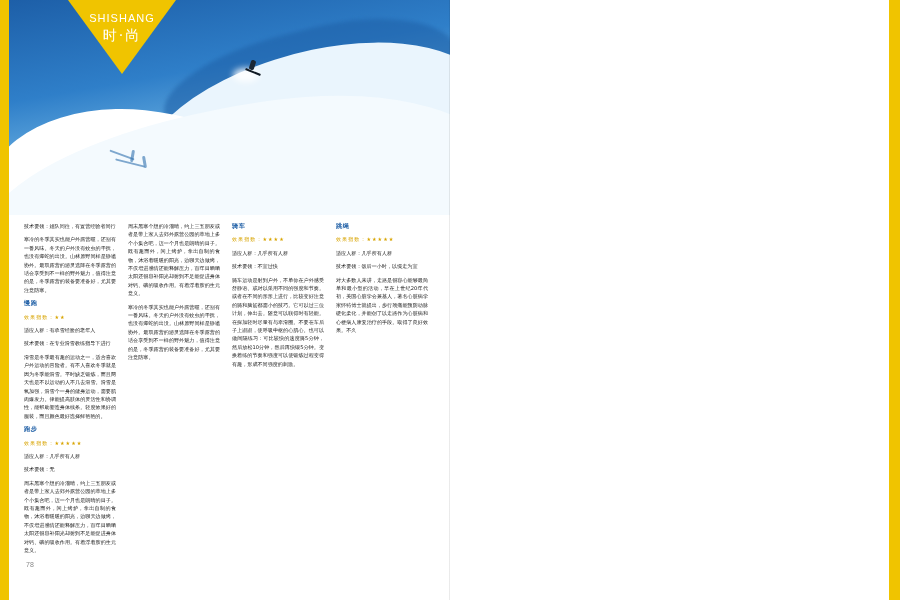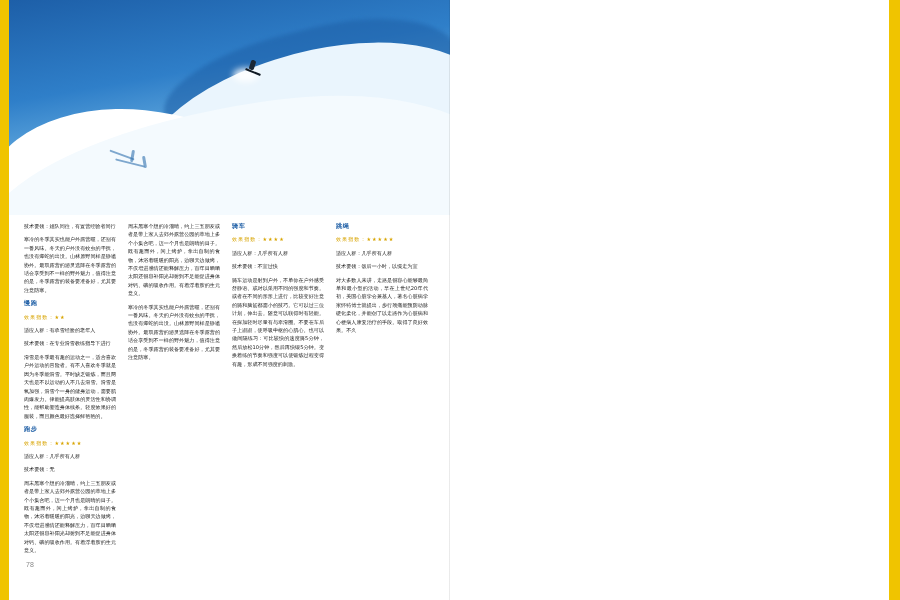--- a/index.html
+++ b/index.html
@@ -192,20 +192,24 @@
         <div class="ski"></div>
       </div>
       <div class="tracks">
           <i></i>
           <i></i>
           <i></i>
           <i></i>
         </div>
     </div>
 
+    <div class="masthead">
+      <div class="m-en">SHISHANG</div>
+      <div class="m-cn">时·尚</div>
+    </div>
 
     <div class="col col-l1">
       <p>技术要领：姐队同往，有置营经验者同行</p>
       <p>寒冷的冬季其实也能户外露营喔，还别有一番风味。冬天的户外没有蚊虫的干扰，也没有瘴蛇的出没。山林原野同样是静谧协外。最双露营的游灵选降在冬季露营的话会享受到不一样的野外魅力，值得注意的是，冬季露营的装备要准备好，尤其要注意防寒。</p>
       <p class="sport-h">慢跑</p>
       <p class="meta stars">效果指数：★★</p>
       <p class="meta">适应人群：有承雪经验的老年人</p>
       <p class="meta">技术要领：在专业滑雪教练指导下进行</p>
       <p>滑雪是冬季最有趣的运动之一，适合喜欢户外运动的冒险者。有不人喜欢冬季就是因为冬季能滑雪。平时缺乏锻炼，而且两天也是不以运动的人不几去滑雪。滑雪是氧加强，滑雪个一身的健身运动，需要肌肉爆发力。律能提高肢体的灵活性和协调性，能帮助塑造身体线条。轻度效果好的服装，而且颜色最好选择鲜艳艳的。</p>
       <p class="sport-h">跑步</p>

